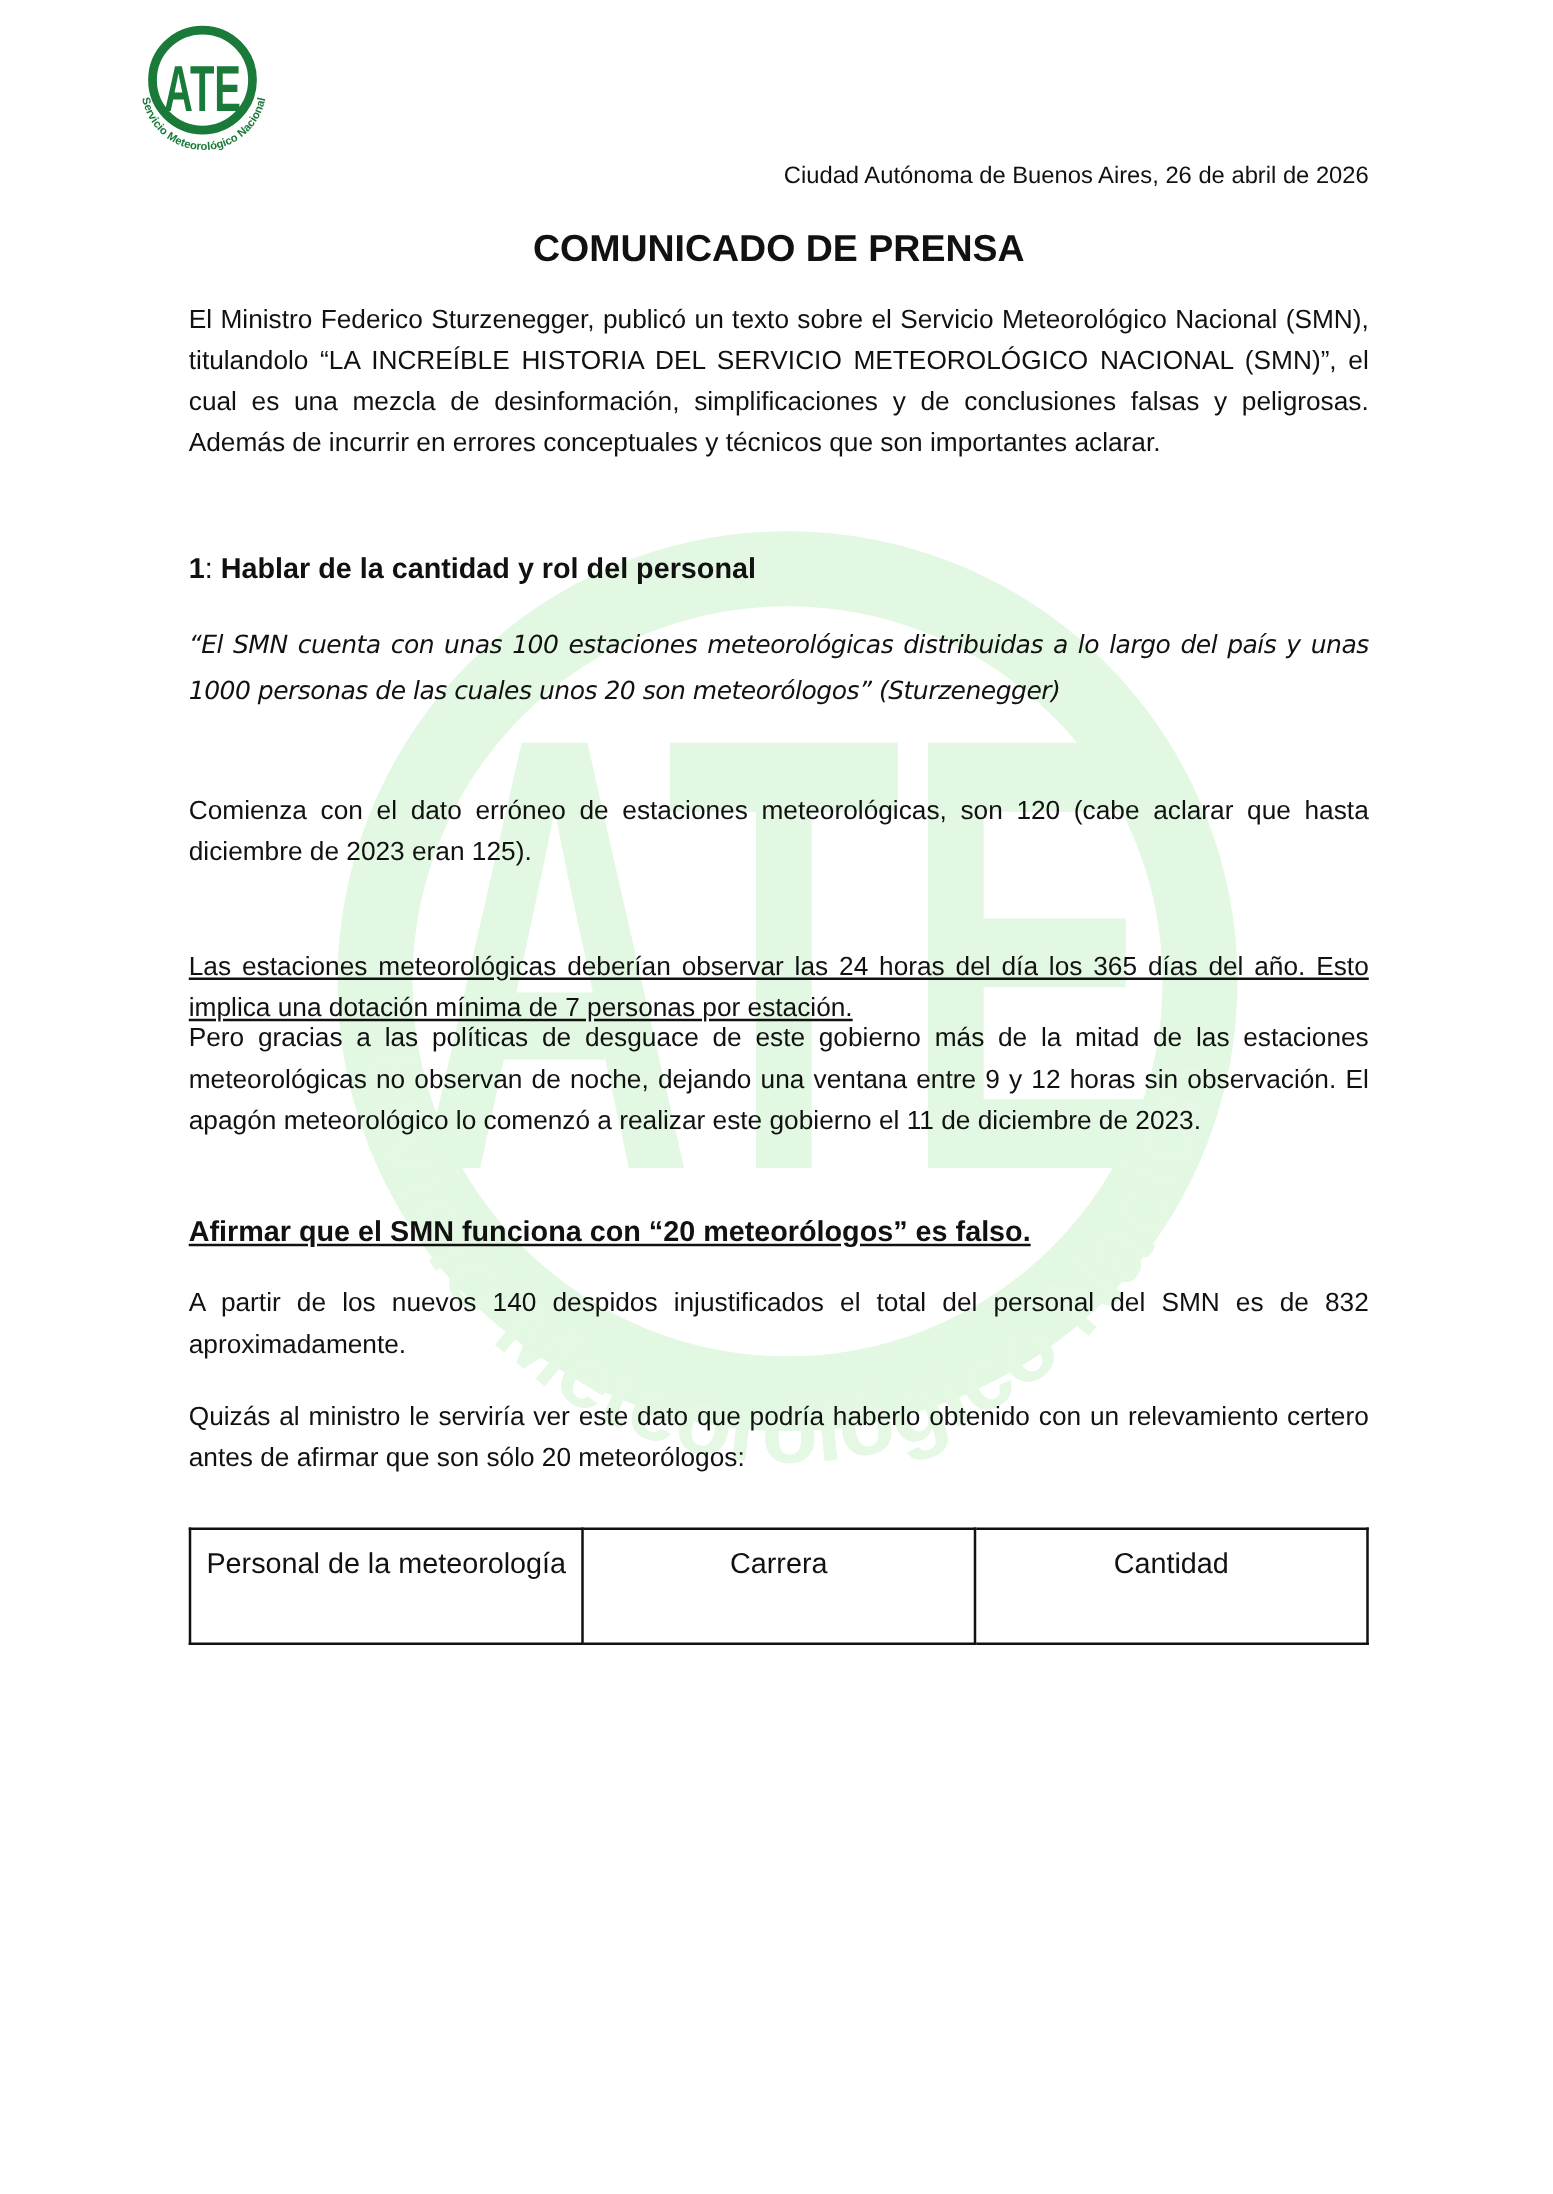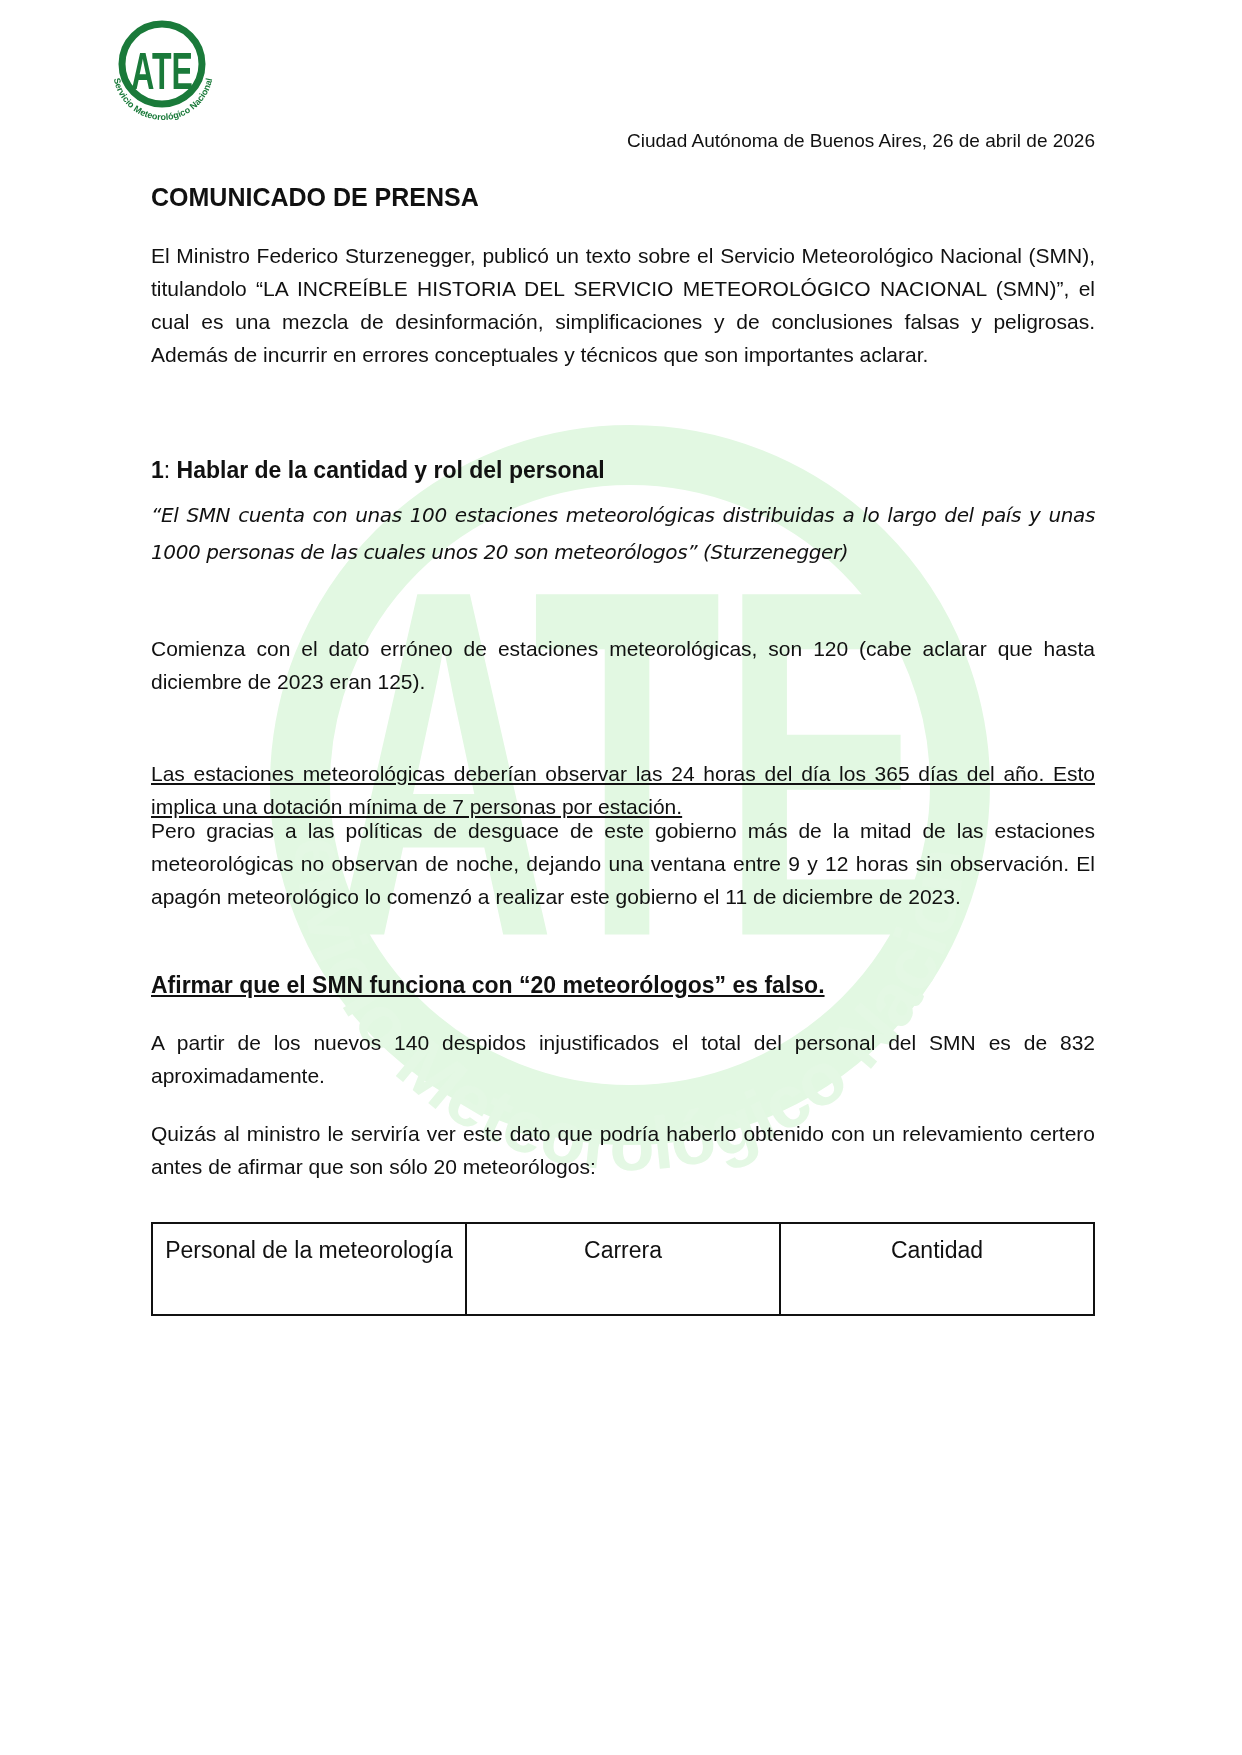--- a/index.html
+++ b/index.html
@@ -4,21 +4,21 @@
   <style>
     html, body { margin: 0; padding: 0; background: #ffffff; }
     body {
       width: 1242px; height: 1755px; position: relative; overflow: hidden;
       font-family: "Liberation Sans", sans-serif; color: #111111;
     }
     .watermark { position: absolute; left: 200px; top: 405px; width: 860px; height: 860px; z-index: 0; }
     .logo { position: absolute; left: 105px; top: 20px; width: 115px; height: 105px; z-index: 2; }
     .page { position: absolute; left: 151px; top: 0; width: 944px; z-index: 1; }
     .date { position: absolute; right: 0; top: 130px; font-size: 19px; text-align: right; white-space: nowrap; }
-    .title { position: absolute; left: 0; width: 944px; top: 183px; text-align: left; font-weight: bold; font-size: 25px; }
+    .title { position: absolute; left: 0; width: 944px; top: 183px; text-align: center; font-weight: bold; font-size: 30px; }
     .p { position: absolute; left: 0; width: 944px; font-size: 21px; line-height: 33px; text-align: justify; }
     .h { position: absolute; left: 0; width: 944px; font-size: 23px; font-weight: bold; }
     .quote { position: absolute; left: 0; width: 944px; font-size: 20px; font-style: italic; line-height: 37px; text-align: justify; font-family: "DejaVu Sans", sans-serif; letter-spacing: -0.4px; }
     table.staff { position: absolute; left: 0; top: 1222px; width: 944px; border-collapse: collapse; font-size: 23px; }
     table.staff th, table.staff td { border: 2px solid #111; vertical-align: top; padding: 10px 10px 12px 10px; line-height: 33px; }
     table.staff th { font-weight: normal; text-align: center; height: 68px; }
     table.staff td.c { text-align: center; }
     table.staff col.c1, table.staff col.c2, table.staff col.c3 { width: 33.33%; }
   </style>
 </head>
@@ -47,21 +47,21 @@
     <textPath href="#logo-arc" startOffset="50%" text-anchor="middle">Servicio Meteorológico Nacional</textPath>
   </text>
 </svg>
 
 <div class="page">
   <div class="date">Ciudad Autónoma de Buenos Aires, 26 de abril de 2026</div>
   <div class="title">COMUNICADO DE PRENSA</div>
 
   <div class="p" style="top:239px;">El Ministro Federico Sturzenegger, publicó un  texto sobre el Servicio Meteorológico Nacional (SMN), titulandolo “LA INCREÍBLE HISTORIA DEL SERVICIO METEOROLÓGICO NACIONAL (SMN)”, el cual  es una mezcla de desinformación, simplificaciones y de conclusiones falsas y peligrosas. Además de incurrir en errores conceptuales y técnicos que son importantes aclarar.</div>
 
-  <div class="h" style="top:441px;margin-top:16px;">
+  <div class="h" style="top:441px;">
     <span>1</span><span style="font-weight:normal;">:</span><span id="s1h"> Hablar de la cantidad y rol del personal</span>
   </div>
 
   <div class="quote" style="top:497px;">“El SMN cuenta con unas 100 estaciones meteorológicas distribuidas a lo largo del país y unas 1000 personas de las cuales unos 20 son meteorólogos” (Sturzenegger)</div>
 
   <div class="p" style="top:632px;">Comienza con el dato erróneo de estaciones meteorológicas, son 120 (cabe aclarar que hasta diciembre de 2023 eran 125).</div>
   <div class="p" style="top:757px;text-decoration:underline;">Las estaciones meteorológicas deberían observar las 24 horas del día los 365 días del año. Esto implica una dotación mínima de 7 personas por estación.</div>
   <div class="p" style="top:814px;">Pero gracias a las políticas de desguace de este gobierno más de la mitad de las estaciones meteorológicas no observan de noche, dejando una ventana entre 9 y 12 horas sin observación. El apagón meteorológico lo comenzó a realizar este gobierno el 11 de diciembre de 2023.</div>
 
   <div class="h" style="top:972px;text-decoration:underline;">Afirmar que el SMN funciona con “20 meteorólogos” es falso.</div>

